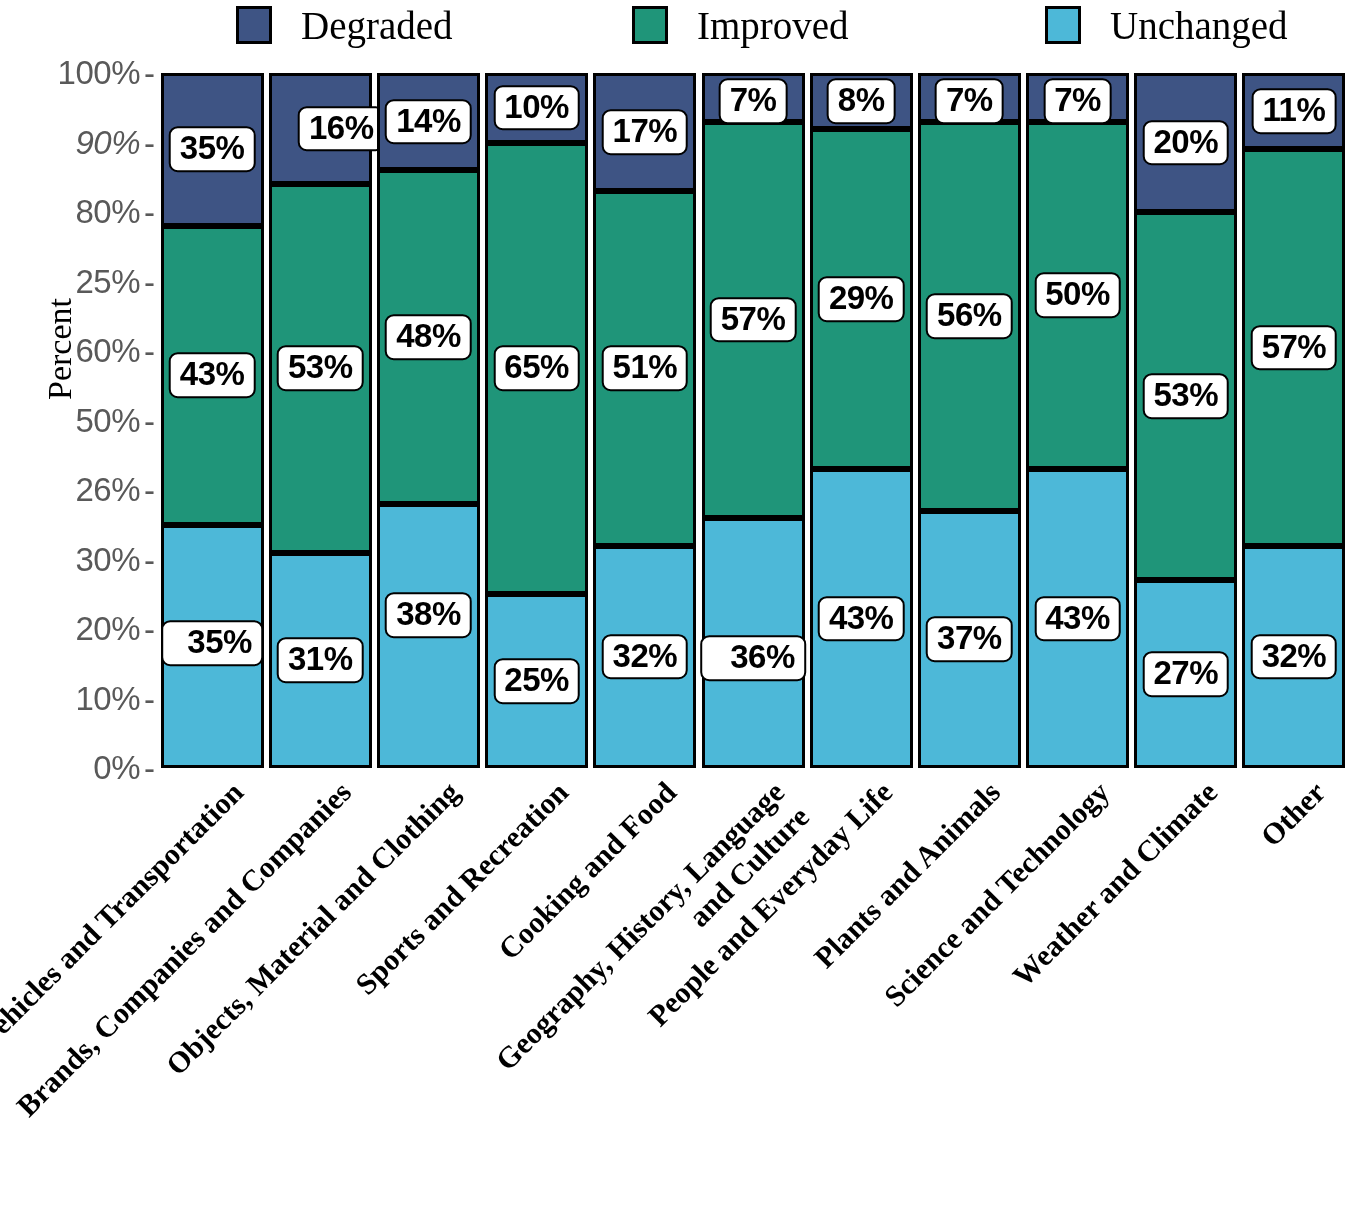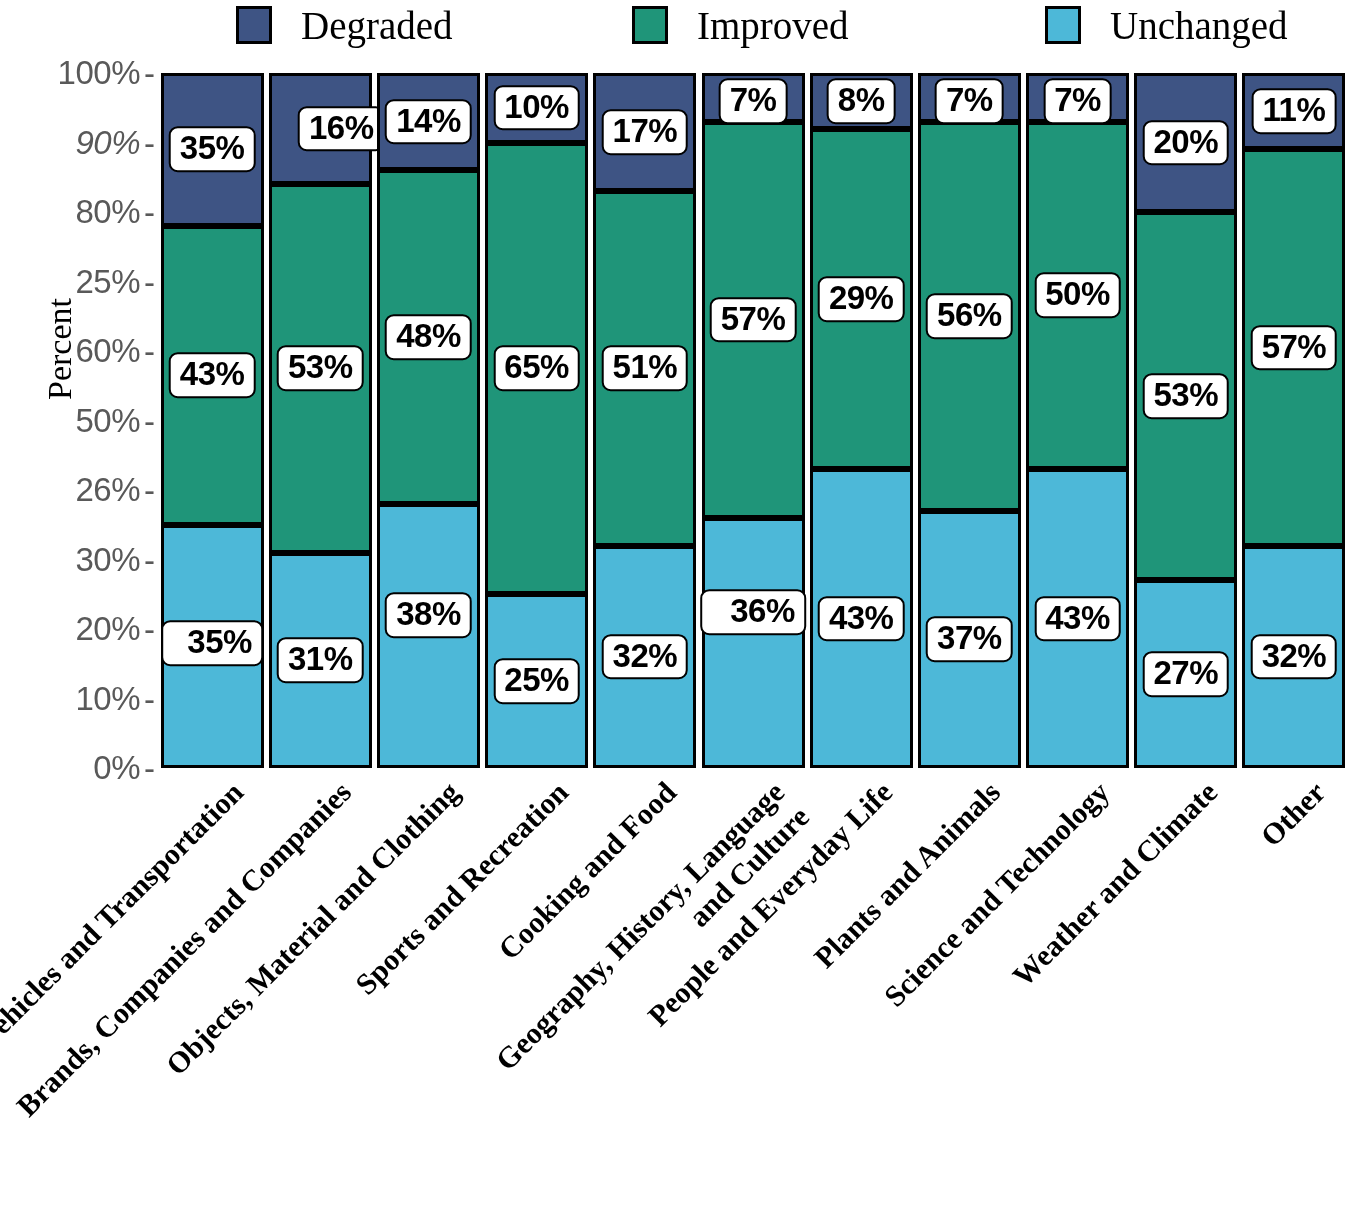--- a/index.html
+++ b/index.html
@@ -230,21 +230,21 @@
       <div class="seg" style="top: 118.15px; height: 354.45px; background: rgb(31, 149, 121);"></div>
       <div class="seg" style="top: 0px; height: 118.15px; background: rgb(62, 84, 132);"></div>
       <div class="seg-label" style="top: 583.8px;">32%</div>
       <div class="seg-label" style="top: 295.375px;">51%</div>
       <div class="seg-label" style="top: 59.075px;">17%</div>
     </div>
     <div class="bar" style="left: 543.5px; width: 103px;">
       <div class="seg" style="top: 444.8px; height: 250.2px; background: rgb(77, 184, 216);"></div>
       <div class="seg" style="top: 48.65px; height: 396.15px; background: rgb(31, 149, 121);"></div>
       <div class="seg" style="top: 0px; height: 48.65px; background: rgb(62, 84, 132);"></div>
-      <div class="seg-label" style="top: 539px; padding-left: 28px;">36%</div>
+      <div class="seg-label" style="top: 585px; padding-left: 28px;">36%</div>
       <div class="seg-label" style="top: 246.725px;">57%</div>
       <div class="seg-label" style="top: 28px;">7%</div>
     </div>
     <div class="bar" style="left: 651.682px; width: 103px;">
       <div class="seg" style="top: 396.15px; height: 298.85px; background: rgb(77, 184, 216);"></div>
       <div class="seg" style="top: 55.6px; height: 340.55px; background: rgb(31, 149, 121);"></div>
       <div class="seg" style="top: 0px; height: 55.6px; background: rgb(62, 84, 132);"></div>
       <div class="seg-label" style="top: 545.575px;">43%</div>
       <div class="seg-label" style="top: 225.875px;">29%</div>
       <div class="seg-label" style="top: 28px;">8%</div>

